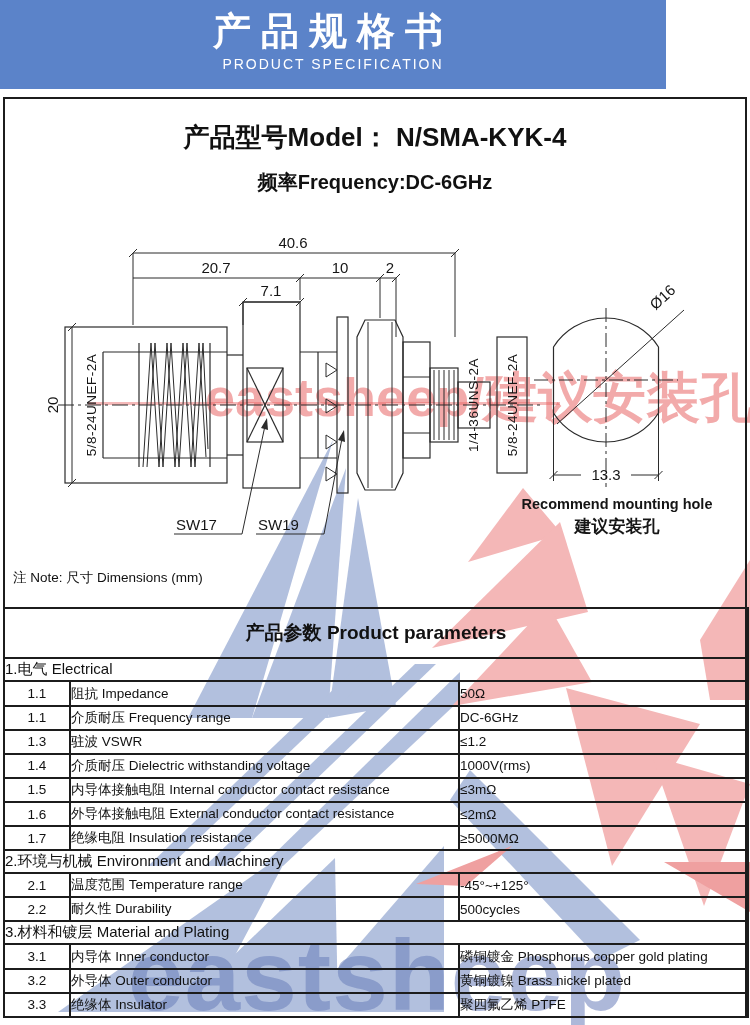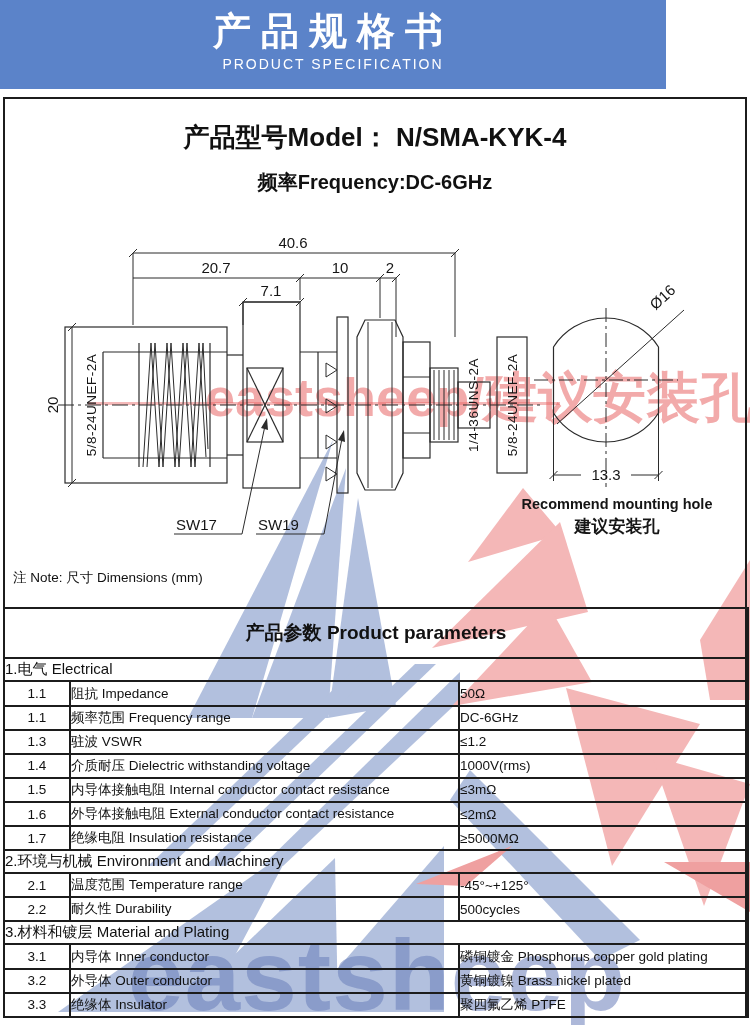--- a/index.html
+++ b/index.html
@@ -232,21 +232,21 @@
       <tr class="t-sec">
         <td colspan="3">1.电气 Electrical</td>
       </tr>
       <tr class="t-row">
         <td class="c-no">1.1</td>
         <td class="c-name">阻抗 Impedance</td>
         <td class="c-val">50Ω</td>
       </tr>
       <tr class="t-row">
         <td class="c-no">1.1</td>
-        <td class="c-name">频率范围 Frequency range</td>
+        <td class="c-name">介质耐压 Frequency range</td>
         <td class="c-val">DC-6GHz</td>
       </tr>
       <tr class="t-row">
         <td class="c-no">1.3</td>
         <td class="c-name">驻波 VSWR</td>
         <td class="c-val">≤1.2</td>
       </tr>
       <tr class="t-row">
         <td class="c-no">1.4</td>
         <td class="c-name">介质耐压 Dielectric withstanding voltage</td>

